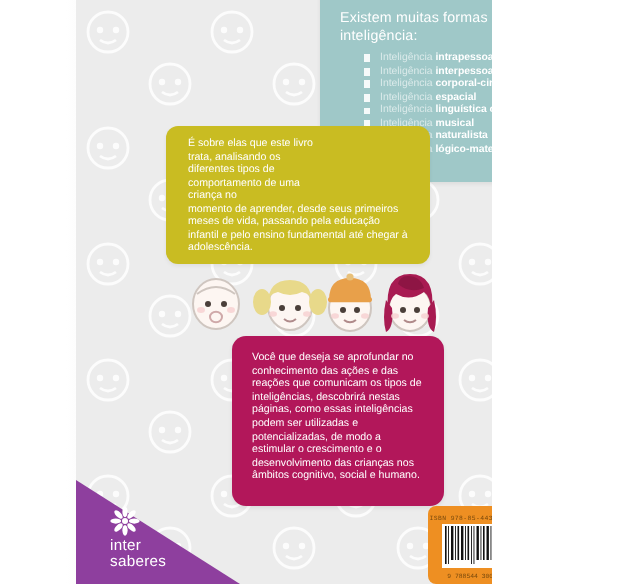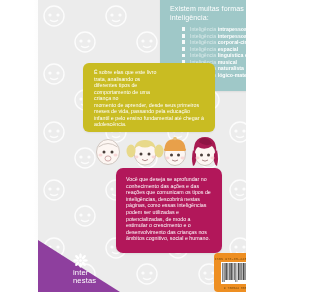--- a/index.html
+++ b/index.html
@@ -178,21 +178,21 @@
   #purple-corner {
     position: absolute;
     left: 0;
     bottom: 0;
     width: 82px;
     height: 62px;
     overflow: hidden;
   }
   #logo-block {
     position: absolute;
-    left: 35px;
+    left: 17px;
     bottom: 7px;
     width: 46px;
     text-align: left;
   }
   #logo-mark {
     display: block;
     margin-bottom: 1px;
   }
   .logo-line {
     display: block;
@@ -394,21 +394,21 @@
             <ellipse cx="4.6" cy="12" rx="4.3" ry="2.1"></ellipse>
             <ellipse cx="19.4" cy="12" rx="4.3" ry="2.1"></ellipse>
             <ellipse cx="6.8" cy="6.8" rx="2.1" ry="4.3" transform="rotate(-45 6.8 6.8)"></ellipse>
             <ellipse cx="17.2" cy="17.2" rx="2.1" ry="4.3" transform="rotate(-45 17.2 17.2)"></ellipse>
             <ellipse cx="17.2" cy="6.8" rx="2.1" ry="4.3" transform="rotate(45 17.2 6.8)"></ellipse>
             <ellipse cx="6.8" cy="17.2" rx="2.1" ry="4.3" transform="rotate(45 6.8 17.2)"></ellipse>
             <circle cx="12" cy="12" r="2.4"></circle>
           </g>
         </svg>
         <span class="logo-line">inter</span>
-        <span class="logo-line">nestas</span>
+        <span class="logo-line">saberes</span>
       </div>
     </div>
 
     <div id="barcode-box">
       <div id="barcode-isbn">ISBN 978-85-443-0000-0</div>
       <svg id="barcode-bars" viewBox="0 0 68 44" preserveAspectRatio="none">
         <rect width="68" height="44" fill="#ffffff"></rect>
         <g fill="#111111">
           <rect x="3" y="2" width="1.6" height="38"></rect>
           <rect x="6" y="2" width="0.9" height="38"></rect>

